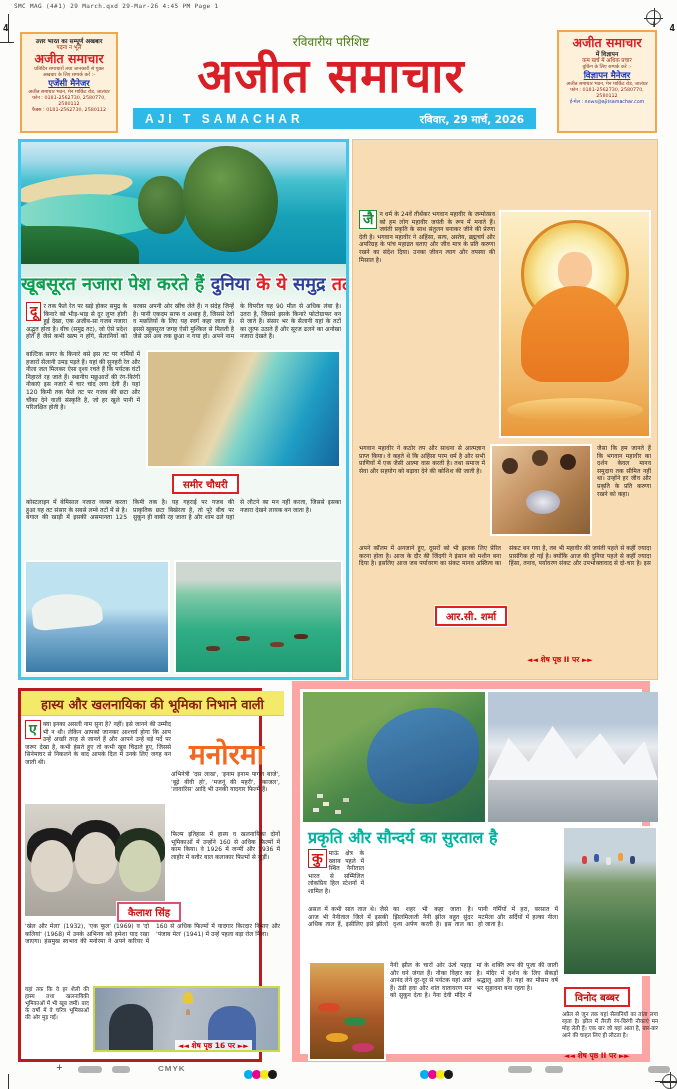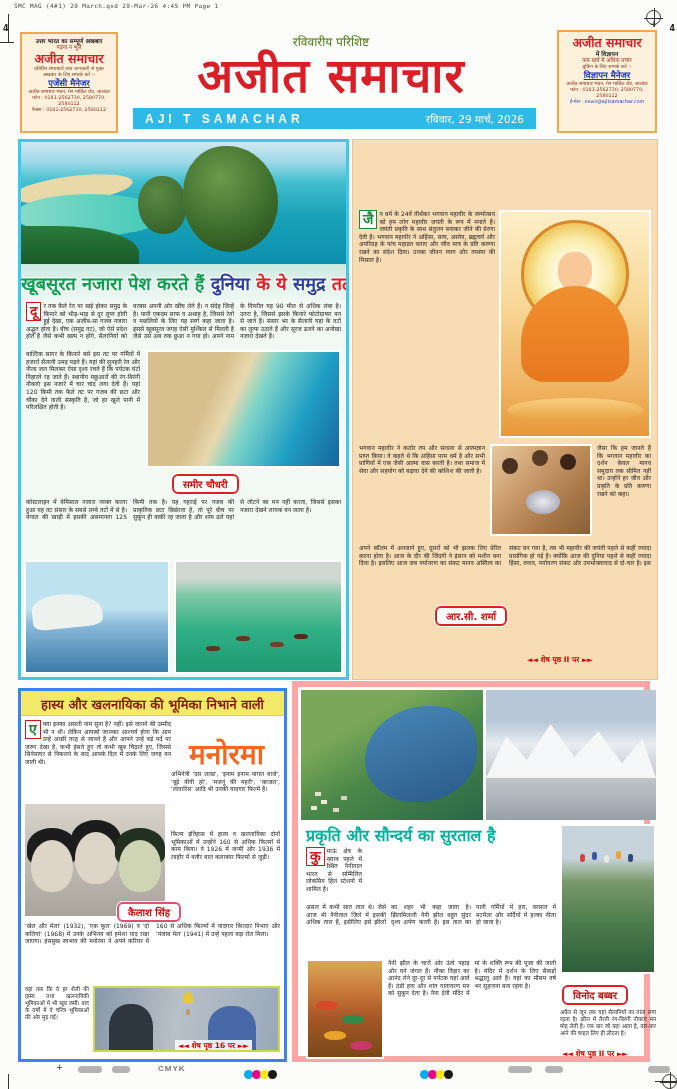--- a/index.html
+++ b/index.html
@@ -30,28 +30,28 @@
   .adsm{font-size:4.8px;color:#7a3a1a;line-height:6px}
   .admgr{font-size:8.5px;font-weight:bold;color:#1a3ab8;text-decoration:underline;line-height:11px}
   .adaddr{font-size:4.8px;color:#8a2a1a;line-height:6px}
   .adaddr.blue{color:#1a3ab8}
   .headcenter{left:125px;top:33px;width:412px;text-align:center}
   .supplement{font-size:12px;font-weight:normal;color:#4d7c0f}
   .masthead{font-size:47px;font-weight:bold;color:#d81f26;line-height:52px;letter-spacing:1px}
   .titlebar{left:133px;top:108px;width:403px;height:21px;background:#2fb9e8;color:#fff;
             display:flex;align-items:center;justify-content:space-between;padding:0 12px}
   .bartitle{font:bold 12px "Liberation Sans",sans-serif;letter-spacing:4px}
-  .bardate{font-size:10.5px;font-weight:normal}
+  .bardate{font-size:10.5px;font-weight:bold}
 
   
   .body-txt{font-size:6px;line-height:7.6px;text-align:justify;color:#262626;overflow:hidden}
   .dropcap{float:left;font-weight:bold;font-size:14px;line-height:15px;padding:1px 3px;margin:0 2px 1px 0;
            border:1px solid currentColor;background:#fff}
   .byline{background:#fff;border:2px solid #e02020;color:#c81414;font-weight:bold;font-size:10px;
-          padding:1px 9px;border-radius:6px;white-space:nowrap;box-shadow:0 0 0 1px #fff}
+          padding:1px 9px;border-radius:0;white-space:nowrap;box-shadow:0 0 0 1px #fff}
   .cont{color:#d80000;font-weight:bold;font-size:7.5px;white-space:nowrap}
   .cont .arr{color:#d80000;font-size:7px}
   .photo{overflow:hidden;position:absolute}
 
   
   .sec-beach{left:18px;top:139px;width:331px;height:541px;border:3px solid #3ec7f0;background:#f2f8f4;overflow:hidden}
   .hero{left:0;top:0;width:325px;height:122px;background:linear-gradient(180deg,#cfe9f2 0%,#9fd8e8 16%,#45c0cf 32%,#18a2b8 60%,#0c8fae 100%)}
   .hero-rock{position:absolute;right:68px;top:4px;width:95px;height:106px;background:radial-gradient(circle at 40% 30%,#6a9a4a,#3a6a2a 60%,#27451a);border-radius:45% 55% 48% 52%}
   .hero-rock2{position:absolute;right:160px;top:34px;width:48px;height:58px;background:radial-gradient(circle at 40% 30%,#5a8a44,#2f5a24);border-radius:50% 50% 45% 55%}
   .hero-sand{position:absolute;left:-8px;top:34px;width:120px;height:26px;background:#ead9a8;border-radius:50%;transform:rotate(-7deg)}
@@ -98,21 +98,21 @@
              background:linear-gradient(135deg,#e8c8a0,#c89868 40%,#a87848 70%,#886038 100%)}
   .mh-ritual i{position:absolute;left:34px;top:44px;width:34px;height:24px;background:radial-gradient(#eaeaf2,#9898a8);border-radius:50%}
   .mh-ritual b{position:absolute;left:10px;top:12px;width:16px;height:16px;background:#4a3020;border-radius:50%;
                box-shadow:58px -4px 0 #3a2418,30px -8px 0 #553a26}
   .mh-mid .t2{flex:1}
   .mh-rowc{left:0;top:336px;width:292px;height:126px;columns:2;column-gap:8px}
   .mh-byline{left:76px;top:398px}
   .mh-cont{left:168px;top:446px}
 
   
-  .sec-mn{left:18px;top:688px;width:269px;height:374px;border:3px solid #3b82f6;background:#fff}
+  .sec-mn{left:18px;top:688px;width:244px;height:374px;border:3px solid #b91c1c;background:#fff}
   .mn-band{left:0;top:0;width:263px;height:25px;background:#f4ea6a;color:#8b1a0e;font-weight:bold;
            font-size:13px;text-align:center;padding-top:4px;border-bottom:1px solid #ddd04a;white-space:nowrap}
   .mn-c{left:4px;top:27px;width:255px;height:337px}
   .mn-intro{left:0;top:2px;width:146px;height:82px}
   .mn-title{left:148px;top:16px;width:107px;text-align:center;color:#f26822;font-weight:bold;font-size:28px}
   .mn-films{left:146px;top:52px;width:109px;height:54px}
   .mn-bw{left:0;top:86px;width:140px;height:112px;background:linear-gradient(180deg,#d8d4cc,#a8a49c)}
   .mn-bw .f{position:absolute;width:42px;height:52px;background:#ddd6c8;border-radius:50% 50% 45% 45%}
   .mn-bw .h{position:absolute;width:50px;height:38px;background:#1c1c1c;border-radius:50% 50% 30% 30%}
   .mn-right{left:146px;top:112px;width:109px;height:84px}
@@ -120,21 +120,21 @@
   .mn-below{left:0;top:204px;width:255px;height:60px;columns:2;column-gap:7px}
   .mn-strip{left:0;top:268px;width:64px;height:66px;font-size:5.5px;line-height:7px}
   .mn-photo{left:68px;top:268px;width:187px;height:66px;border:2px solid #cada4a;
             background:linear-gradient(100deg,#8898a8,#b8c0c8 45%,#98a8b8)}
   .mn-photo .w1{position:absolute;left:14px;top:16px;width:44px;height:50px;background:#2e3640;border-radius:45% 45% 10% 10%}
   .mn-photo .w2{position:absolute;right:22px;top:18px;width:48px;height:48px;background:#4868a8;border-radius:45% 45% 10% 10%}
   .mn-photo .lamp{position:absolute;left:88px;top:4px;width:10px;height:12px;background:#e8c838;border-radius:50% 50% 20% 20%;box-shadow:0 14px 0 -3px #b89868}
   .mn-cont{left:150px;top:322px;background:rgba(255,255,255,.88);padding:0 3px}
 
   
-  .sec-nt{left:292px;top:681px;width:358px;height:381px;border:6px solid #fca5a5;background:#fff}
+  .sec-nt{left:292px;top:681px;width:358px;height:381px;border:8px solid #fca5a5;background:#fff}
   .nt-photos{left:3px;top:3px;width:355px;height:130px;display:flex;gap:3px}
   .nt-lake{position:relative;width:182px;background:linear-gradient(150deg,#7aa858 0 28%,#4a8848 55%,#2a6848 100%)}
   .nt-lake i{position:absolute;right:6px;top:16px;width:112px;height:96px;background:linear-gradient(160deg,#4888b8,#2a5a88);border-radius:60% 40% 55% 45%}
   .nt-lake b{position:absolute;left:10px;bottom:10px;width:6px;height:4px;background:#e8e8e0;
              box-shadow:10px -6px 0 #f0e8d8,22px 2px 0 #e0d8c8,4px -14px 0 #e8e0d0,30px -10px 0 #d8d0c0}
   .nt-snow{position:relative;flex:1;background:linear-gradient(180deg,#b8c8d8 0 24%,#e8ecf0 42%,#c8ccd0 62%,#98a0a8 100%)}
   .nt-snow i{position:absolute;left:0;top:28px;width:100%;height:60px;background:#f4f6f8;
              clip-path:polygon(0 100%,12% 30%,24% 70%,38% 10%,52% 65%,66% 22%,80% 75%,92% 35%,100% 100%)}
   .nt-head{left:8px;top:137px;width:236px;color:#00b2a0;font-weight:bold;font-size:16px;white-space:nowrap}
   .nt-colA{left:8px;top:160px;width:56px;height:54px}

